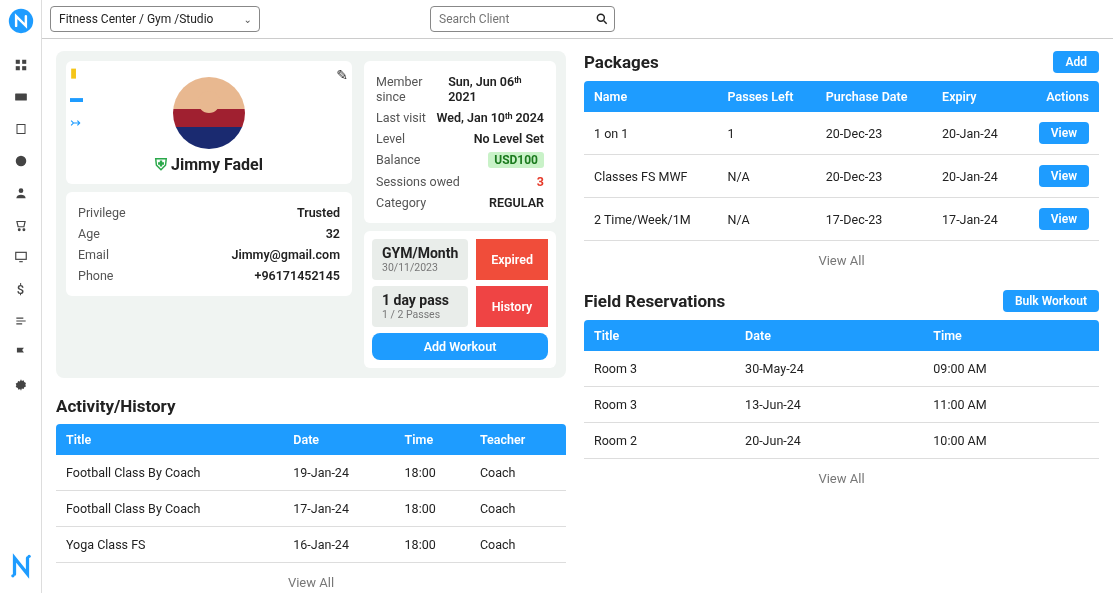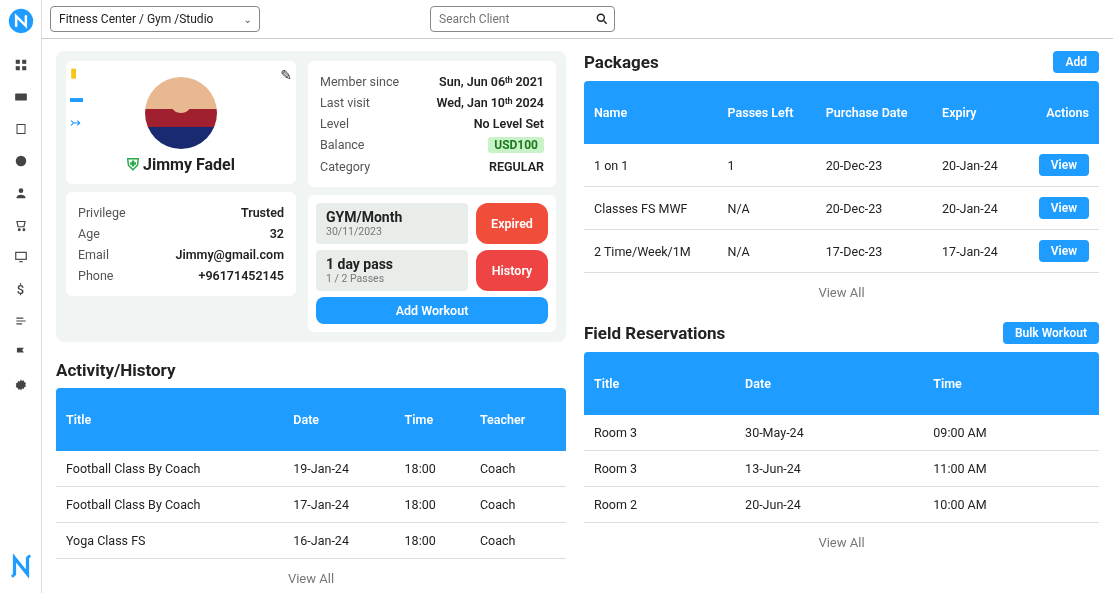--- a/index.html
+++ b/index.html
@@ -16,47 +16,47 @@
 .select-wrap .chev { position: absolute; right: 8px; top: 50%; transform: translateY(-50%); font-size: 10px; pointer-events: none; color:#555;}
 .search-wrap { position: relative; width: 185px; }
 .search-wrap input { width: 100%; border: 1px solid #888; border-radius: 4px; padding: 5px 28px 5px 8px; font-size: 12px; }
 .search-wrap .sicon { position: absolute; right: 6px; top: 50%; transform: translateY(-50%); font-size: 14px; color:#222;}
 .content { flex: 1; padding: 12px 14px; overflow: auto; }
 .row { display: flex; gap: 18px; }
 .left-col { width: 510px; }
 .right-col { flex: 1; }
 .profile-card { background: #f0f4f2; border-radius: 8px; padding: 10px; display: flex; gap: 12px; }
 .profile-left { flex: 1; display: flex; flex-direction: column; gap: 8px; }
-.profile-right { width: 248px; display: flex; flex-direction: column; gap: 8px; }
+.profile-right { width: 192px; display: flex; flex-direction: column; gap: 8px; }
 .white-box { background: #fff; border-radius: 6px; padding: 10px 12px; }
 .avatar-box { display: flex; flex-direction: column; align-items: center; position: relative; }
 .avatar-box .side-icons { position: absolute; left: 4px; top: 4px; display: flex; flex-direction: column; gap: 10px; }
 .avatar-box .edit { position: absolute; right: 4px; top: 6px; font-size: 14px; cursor: pointer; }
 .avatar { width: 72px; height: 72px; border-radius: 50%; background: linear-gradient(#e8b890 0% 45%, #a02030 45% 70%, #1a2a70 70% 100%); margin-top: 6px; margin-bottom: 6px; position: relative; overflow:hidden; }
 .avatar::before{content:"";position:absolute;left:50%;top:14px;width:22px;height:22px;border-radius:50%;background:#e8b890;transform:translateX(-50%);}
 .name { font-weight: 700; font-size: 16px; display: flex; align-items: center; gap: 4px; }
 .shield { color: #2aa84a; }
 .kv { display: flex; justify-content: space-between; padding: 3px 0; font-size: 12.5px; }
 .kv .k { color: #555; }
 .kv .v { font-weight: 600; }
 .balance-pill { background: #c9f2c8; color: #1b7a1e; padding: 1px 6px; border-radius: 3px; font-weight: 700; font-size: 12px; }
 .red { color: #e63a2a; font-weight: 700; }
 .pkg-row { display: flex; gap: 8px; margin-bottom: 6px; }
 .pkg-info { flex: 1; background: #e9edea; border-radius: 4px; padding: 6px 10px; }
 .pkg-info .t { font-weight: 700; font-size: 14px; }
 .pkg-info .s { font-size: 10.5px; color: #777; }
-.pkg-btn { width: 72px; border-radius: 12px; color: #fff; font-weight: 600; display: flex; align-items: center; justify-content: center; font-size: 12.5px; cursor: pointer; }
+.pkg-btn { width: 72px; border-radius: 0; color: #fff; font-weight: 600; display: flex; align-items: center; justify-content: center; font-size: 12.5px; cursor: pointer; }
 .expired { background: #f04d3a; }
 .history { background: #ef4444; }
 .add-workout { background: #1e9cff; color: #fff; text-align: center; padding: 6px; border-radius: 8px; font-weight: 600; font-size: 12.5px; cursor: pointer; }
 .section-header { display: flex; justify-content: space-between; align-items: center; margin-bottom: 8px; }
 .section-header h3 { font-size: 17px; font-weight: 700; }
 .btn-sm { background: #1e9cff; color: #fff; border: none; padding: 4px 12px; border-radius: 4px; font-size: 12px; font-weight: 600; cursor: pointer; }
 table { width: 100%; border-collapse: collapse; font-size: 12.5px; }
-thead th { background: #1e9cff; color: #fff; text-align: left; padding: 24px 10px; font-weight: 600; font-size: 12.5px; }
+thead th { background: #1e9cff; color: #fff; text-align: left; padding: 8px 10px; font-weight: 600; font-size: 12.5px; }
 thead th:first-child { border-top-left-radius: 4px; }
 thead th:last-child { border-top-right-radius: 4px; }
 tbody td { padding: 10px 10px; border-bottom: 1px solid #ddd; }
 .view-all { text-align: center; color: #777; padding: 12px 0 4px; font-size: 13px; cursor: pointer; }
 .mt { margin-top: 18px; }
 .side-ico { font-size: 13px; }
 .si-phone { color:#f5c518; }
 .si-chat { color:#1e9cff; }
 .si-arrow { color:#1e9cff; }
 svg { display:block; }
@@ -206,20 +206,24 @@
                     <span class="k">Last visit</span>
                     <span class="v">Wed, Jan 10ᵗʰ 2024</span>
                   </div>
                 <div class="kv">
                     <span class="k">Level</span>
                     <span class="v">No Level Set</span>
                   </div>
                 <div class="kv">
                     <span class="k">Balance</span>
                     <span class="balance-pill">USD100</span>
+                  </div>
+                <div class="kv">
+                    <span class="k">Sessions owed</span>
+                    <span class="red">3</span>
                   </div>
                 <div class="kv">
                     <span class="k">Category</span>
                     <span class="v">REGULAR</span>
                   </div>
               </div>
               <div class="white-box" style="padding:8px">
                 <div class="pkg-row">
                   <div class="pkg-info">
                     <div class="t">GYM/Month</div>

